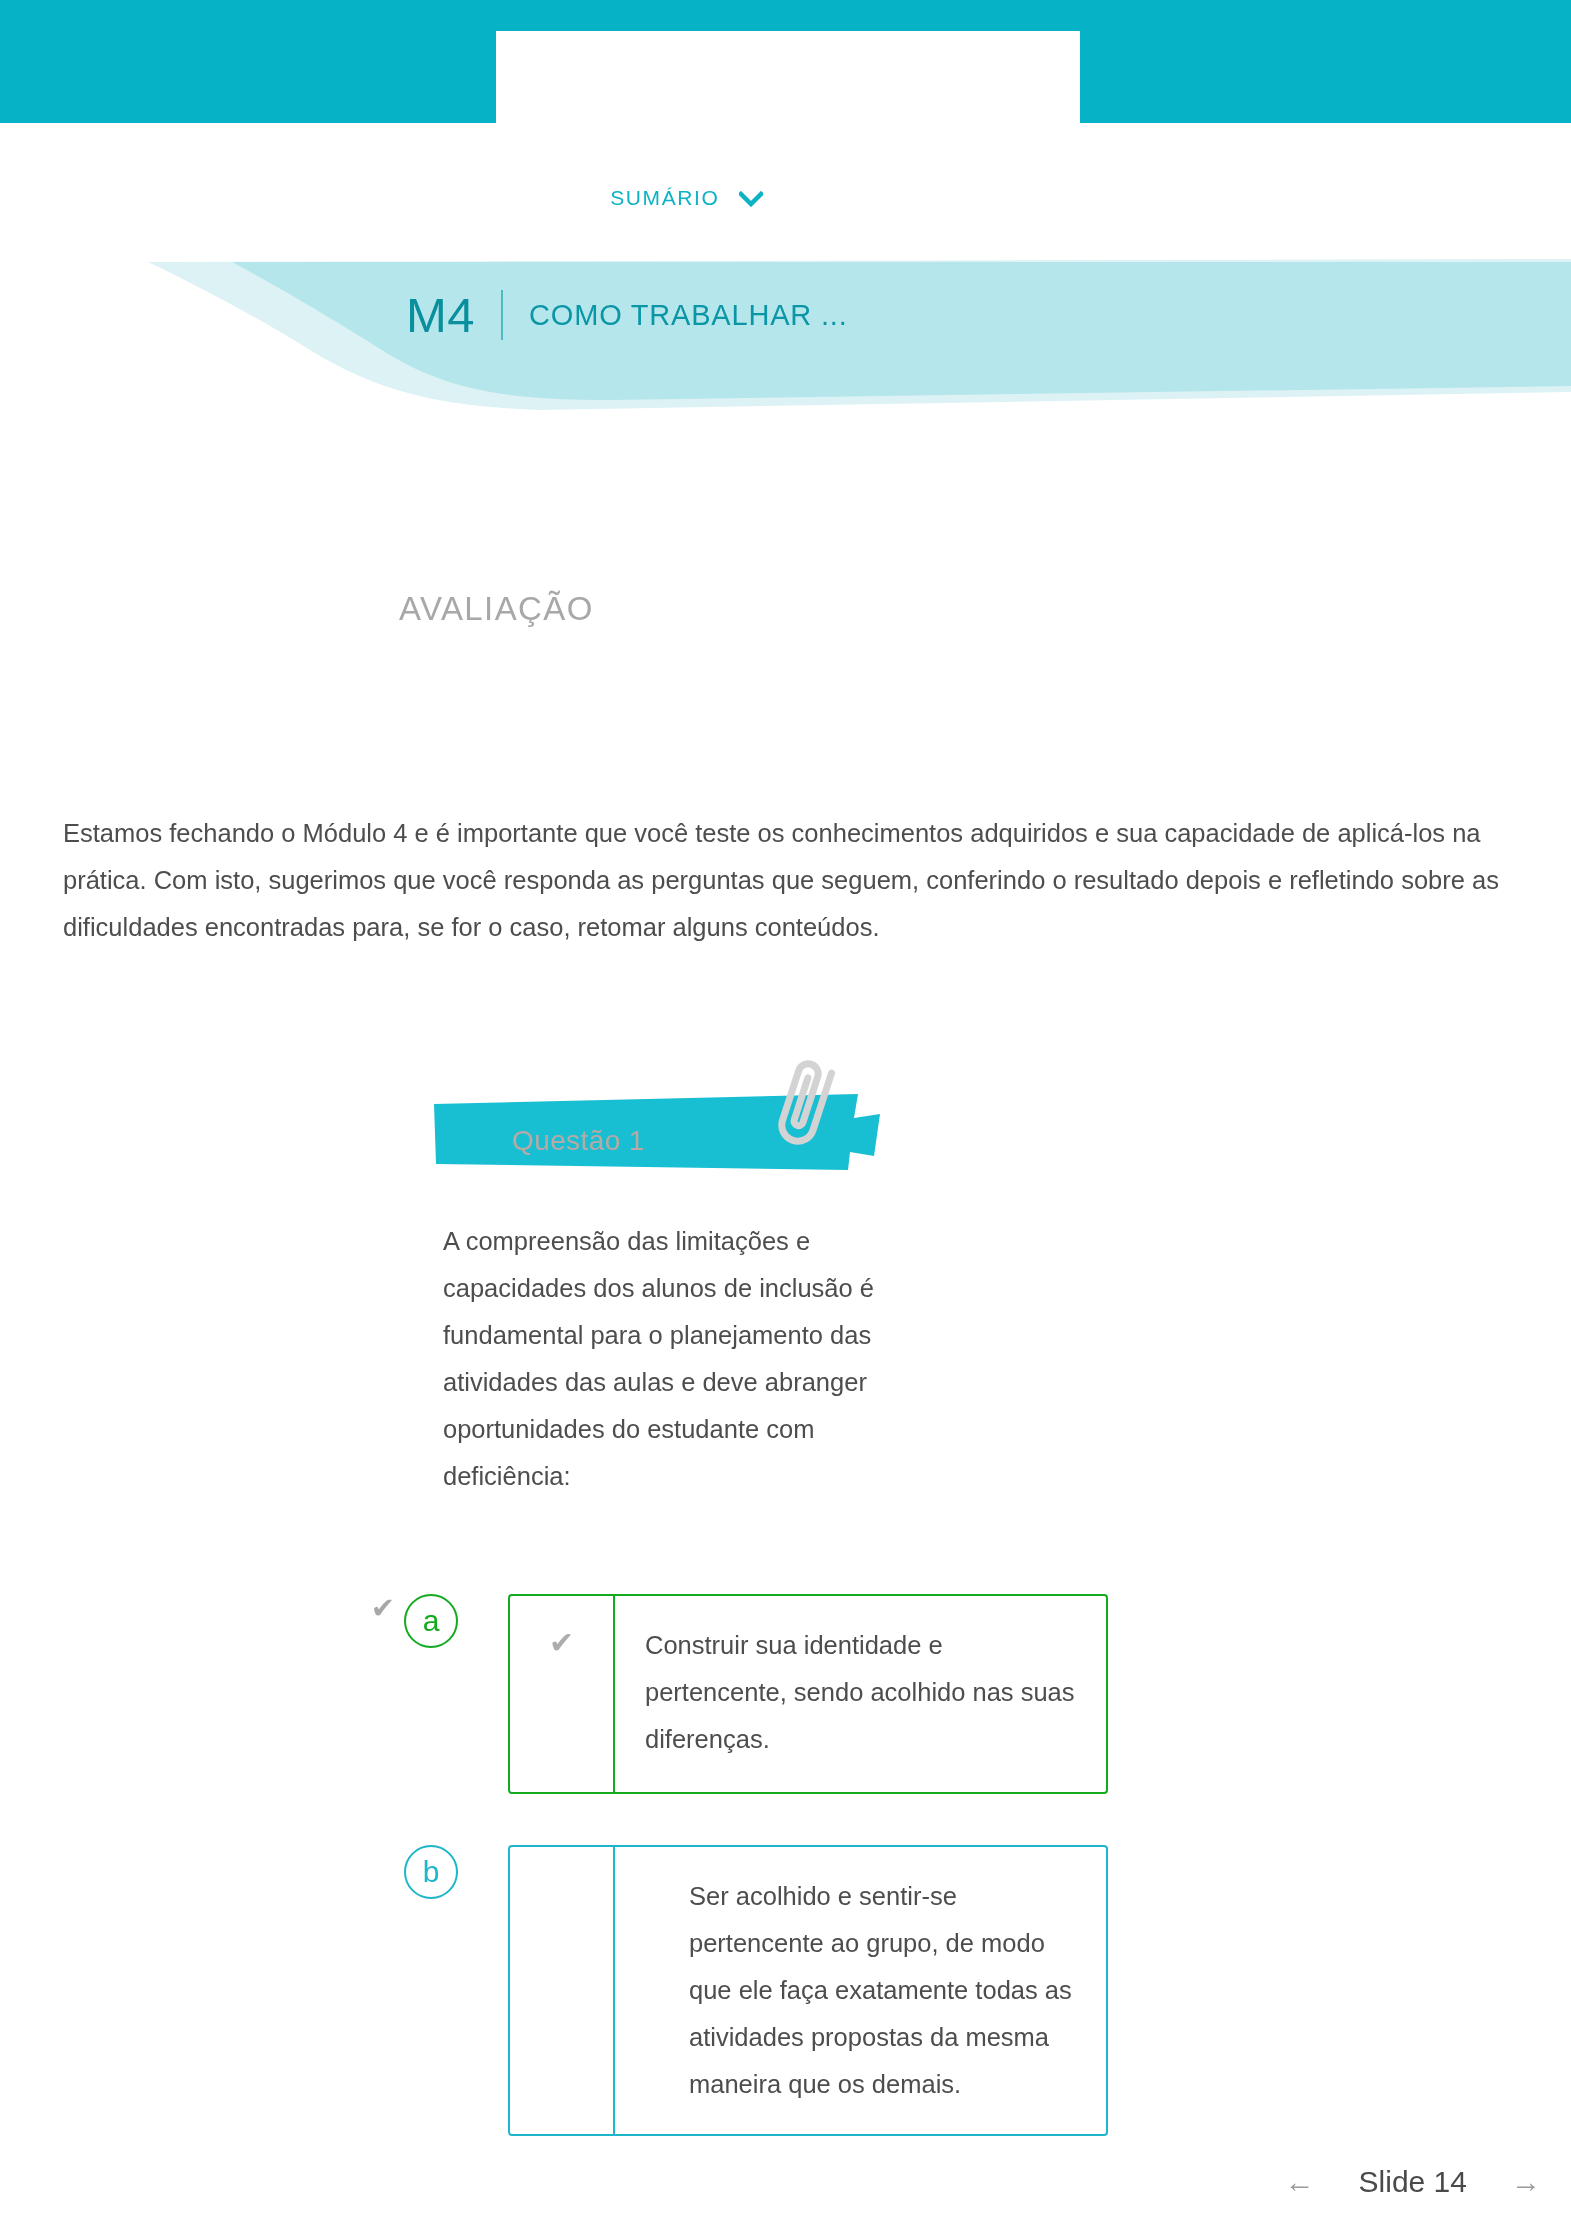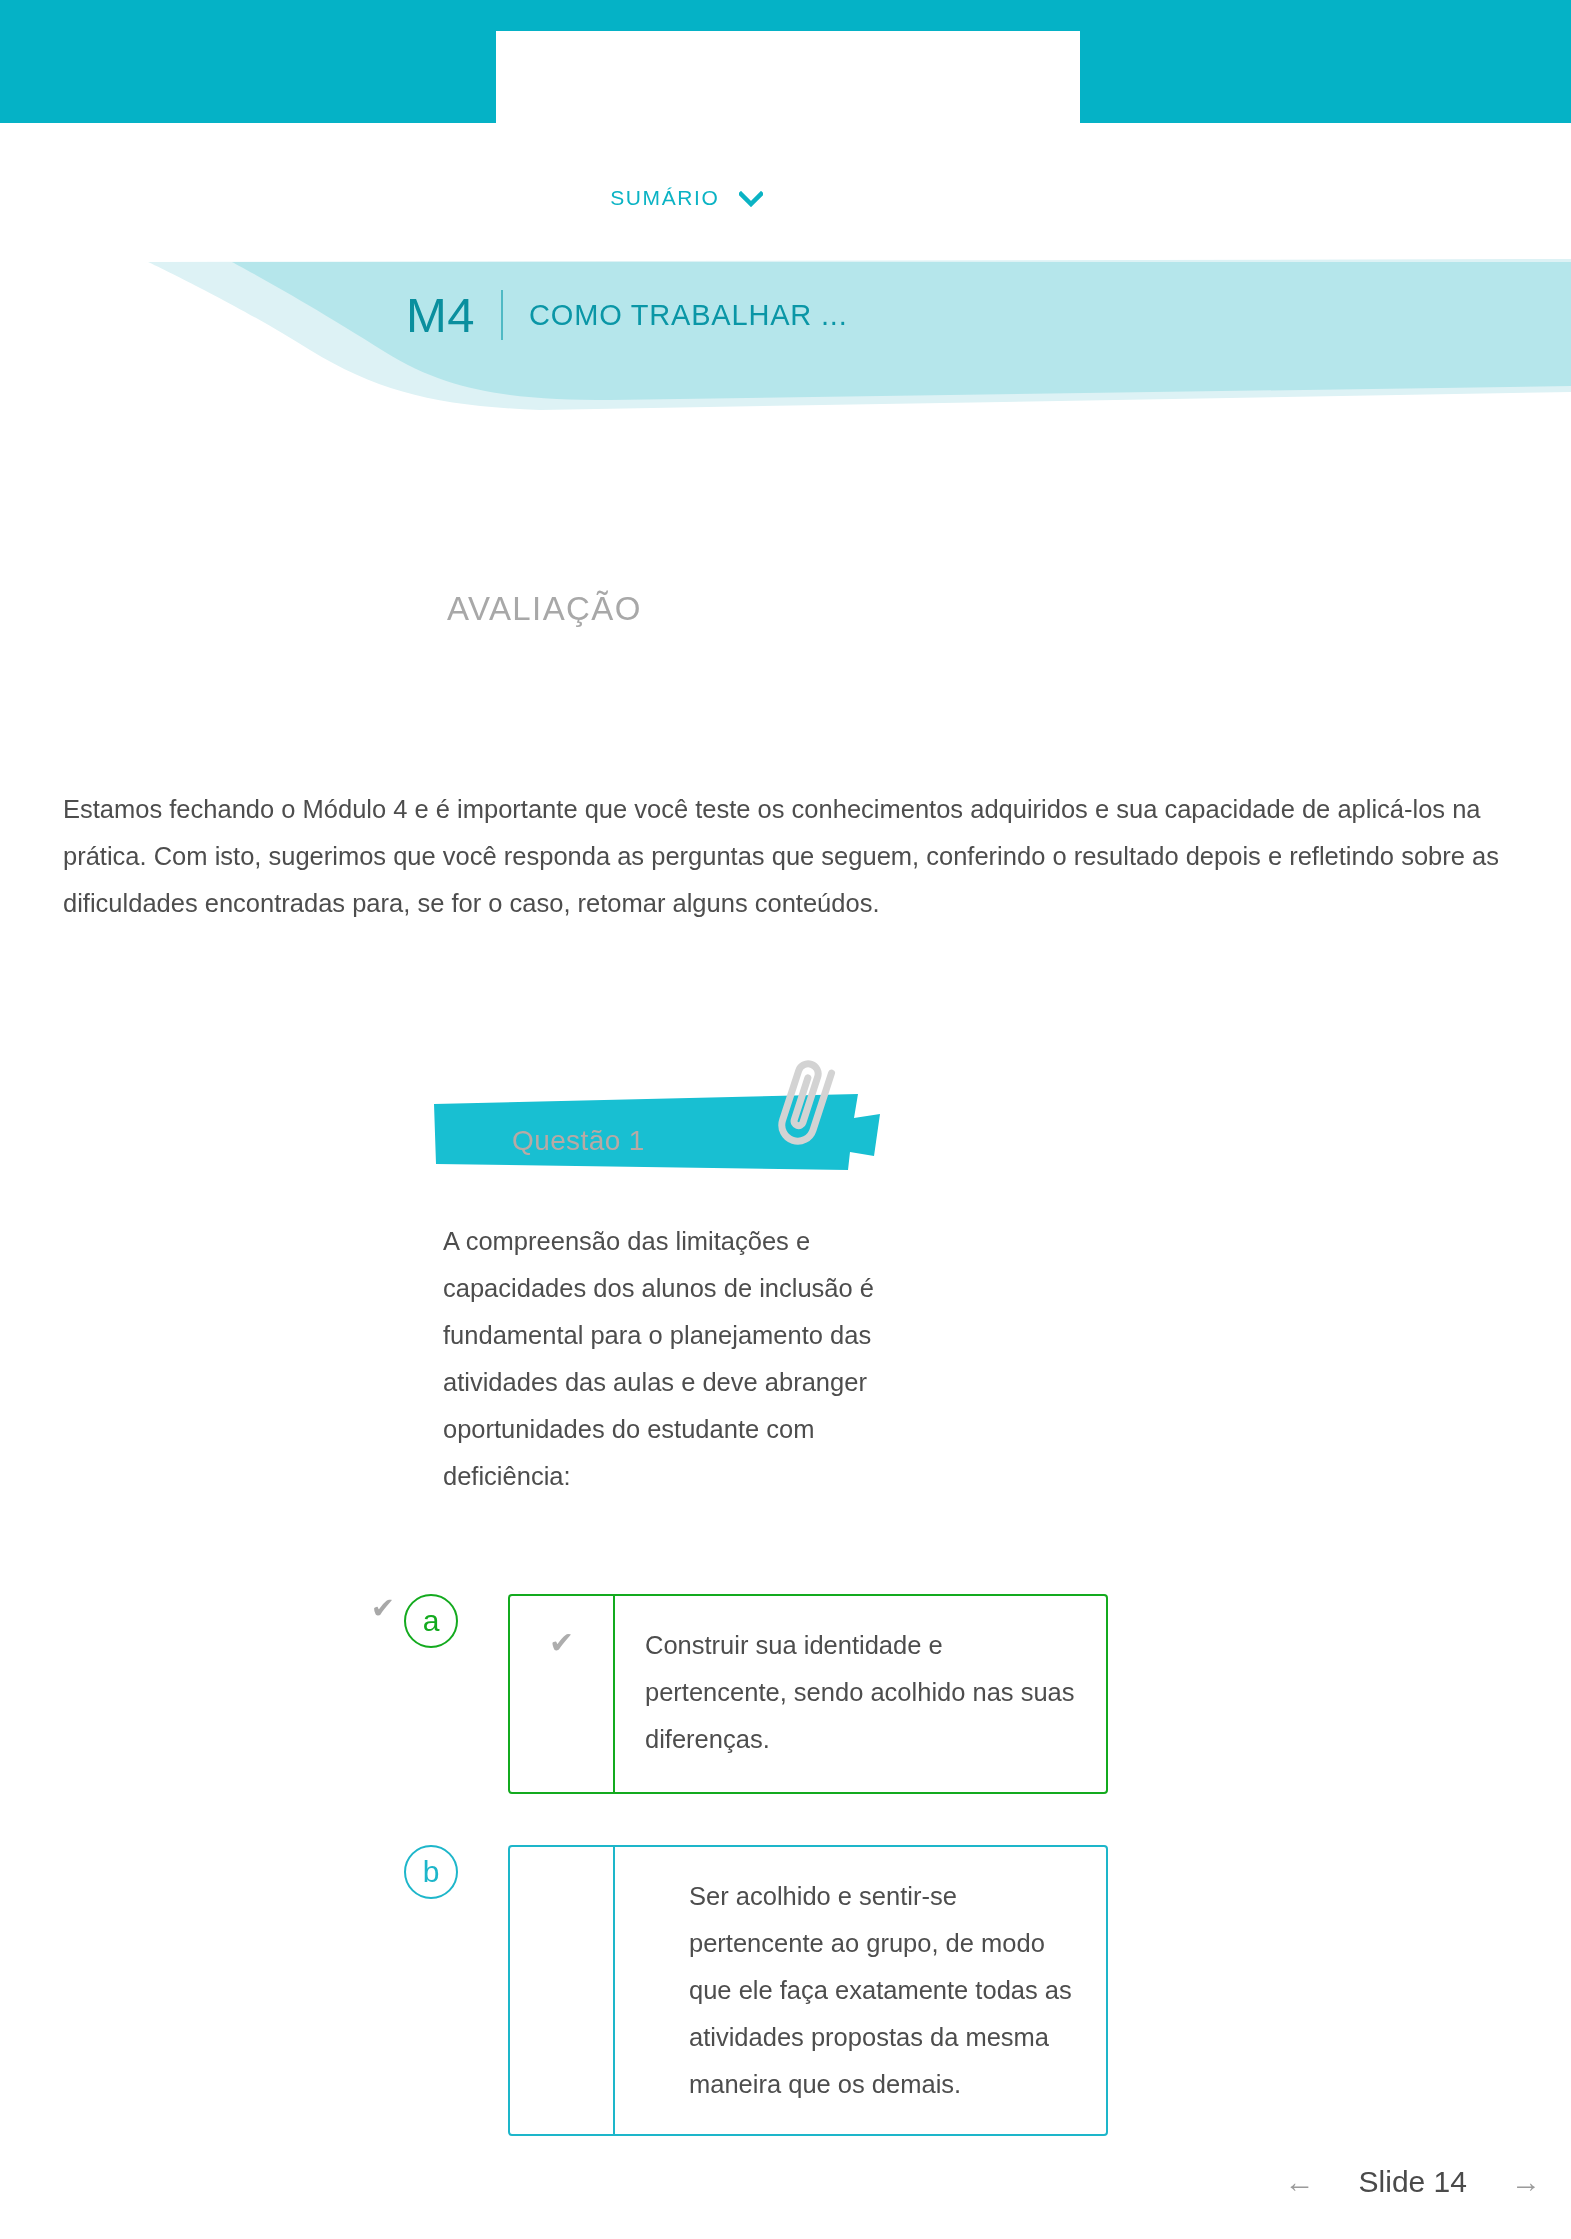--- a/index.html
+++ b/index.html
@@ -112,28 +112,27 @@
   }
 
   
   .section-title {
     position: absolute;
     left: 399px;
     top: 590px;
     font-size: 33px;
     color: #a8a8a8;
     letter-spacing: 1.4px;
-    margin-left: 48px;
   }
 
   
   .intro {
     position: absolute;
     left: 63px;
-    top: 786px;
+    top: 810px;
     width: 1445px;
     font-size: 25.5px;
     line-height: 47px;
     color: #4d4d4d;
   }
 
   
   .q-banner-wrap {
     position: absolute;
     left: 434px;

